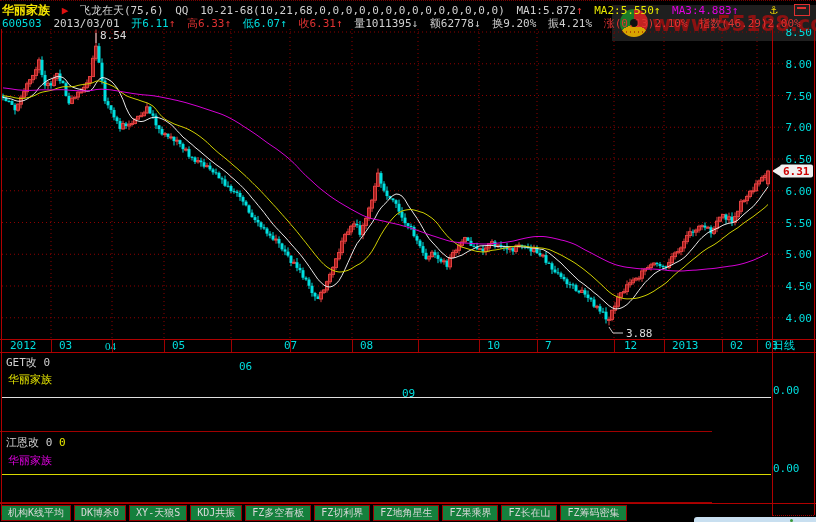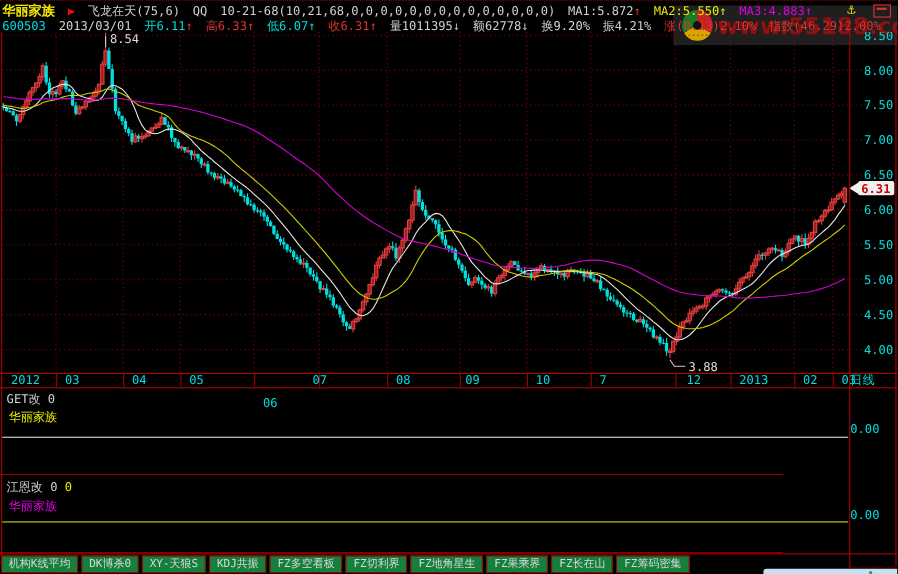--- a/index.html
+++ b/index.html
@@ -642,31 +642,31 @@
 
   <div class="vline" style="left:1px"></div>
   <div class="vline" style="left:772px"></div>
   <div class="vline" style="left:814px"></div>
 
   <div id="time-axis">
     <div id="period-cell">日线</div>
   <span class="month-label" style="left: 10px;">2012</span>
       <span class="month-label" style="left: 59px;">03</span>
       <i class="month-sep" style="left: 51px;"></i>
-      <span class="month-label" style="left: 120px;">04</span>
+      <span class="month-label" style="left: 105px; font-family: Liberation Serif, serif;">04</span>
       <i class="month-sep" style="left: 112px;"></i>
       <span class="month-label" style="left: 172px;">05</span>
       <i class="month-sep" style="left: 164px;"></i>
       <span class="month-label" style="left: 239px; margin-top: 21px;">06</span>
       <i class="month-sep" style="left: 231px;"></i>
       <span class="month-label" style="left: 284px;">07</span>
       <i class="month-sep" style="left: 290px;"></i>
       <span class="month-label" style="left: 360px;">08</span>
       <i class="month-sep" style="left: 352px;"></i>
-      <span class="month-label" style="left: 423px;">09</span>
+      <span class="month-label" style="left: 402px; margin-top: 48px;">09</span>
       <i class="month-sep" style="left: 418px;"></i>
       <span class="month-label" style="left: 487px;">10</span>
       <i class="month-sep" style="left: 479px;"></i>
       <span class="month-label" style="left: 545px;">7</span>
       <i class="month-sep" style="left: 537px;"></i>
       <span class="month-label" style="left: 624px;">12</span>
       <i class="month-sep" style="left: 614px;"></i>
       <span class="month-label" style="left: 672px;">2013</span>
       <i class="month-sep" style="left: 664px;"></i>
       <span class="month-label" style="left: 730px;">02</span>

